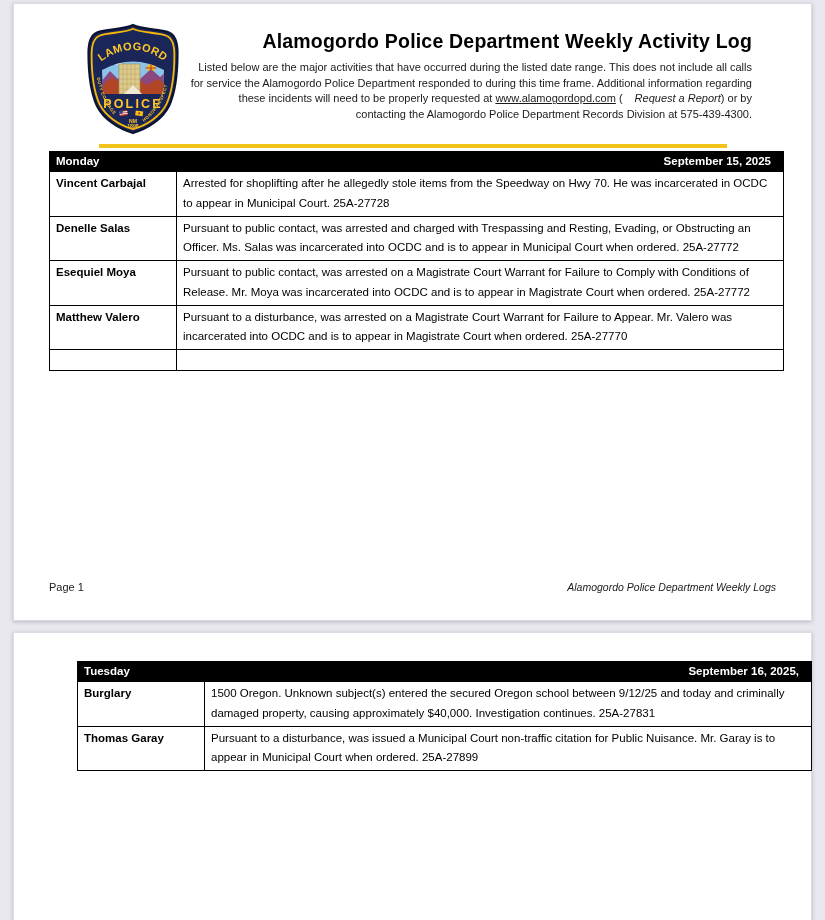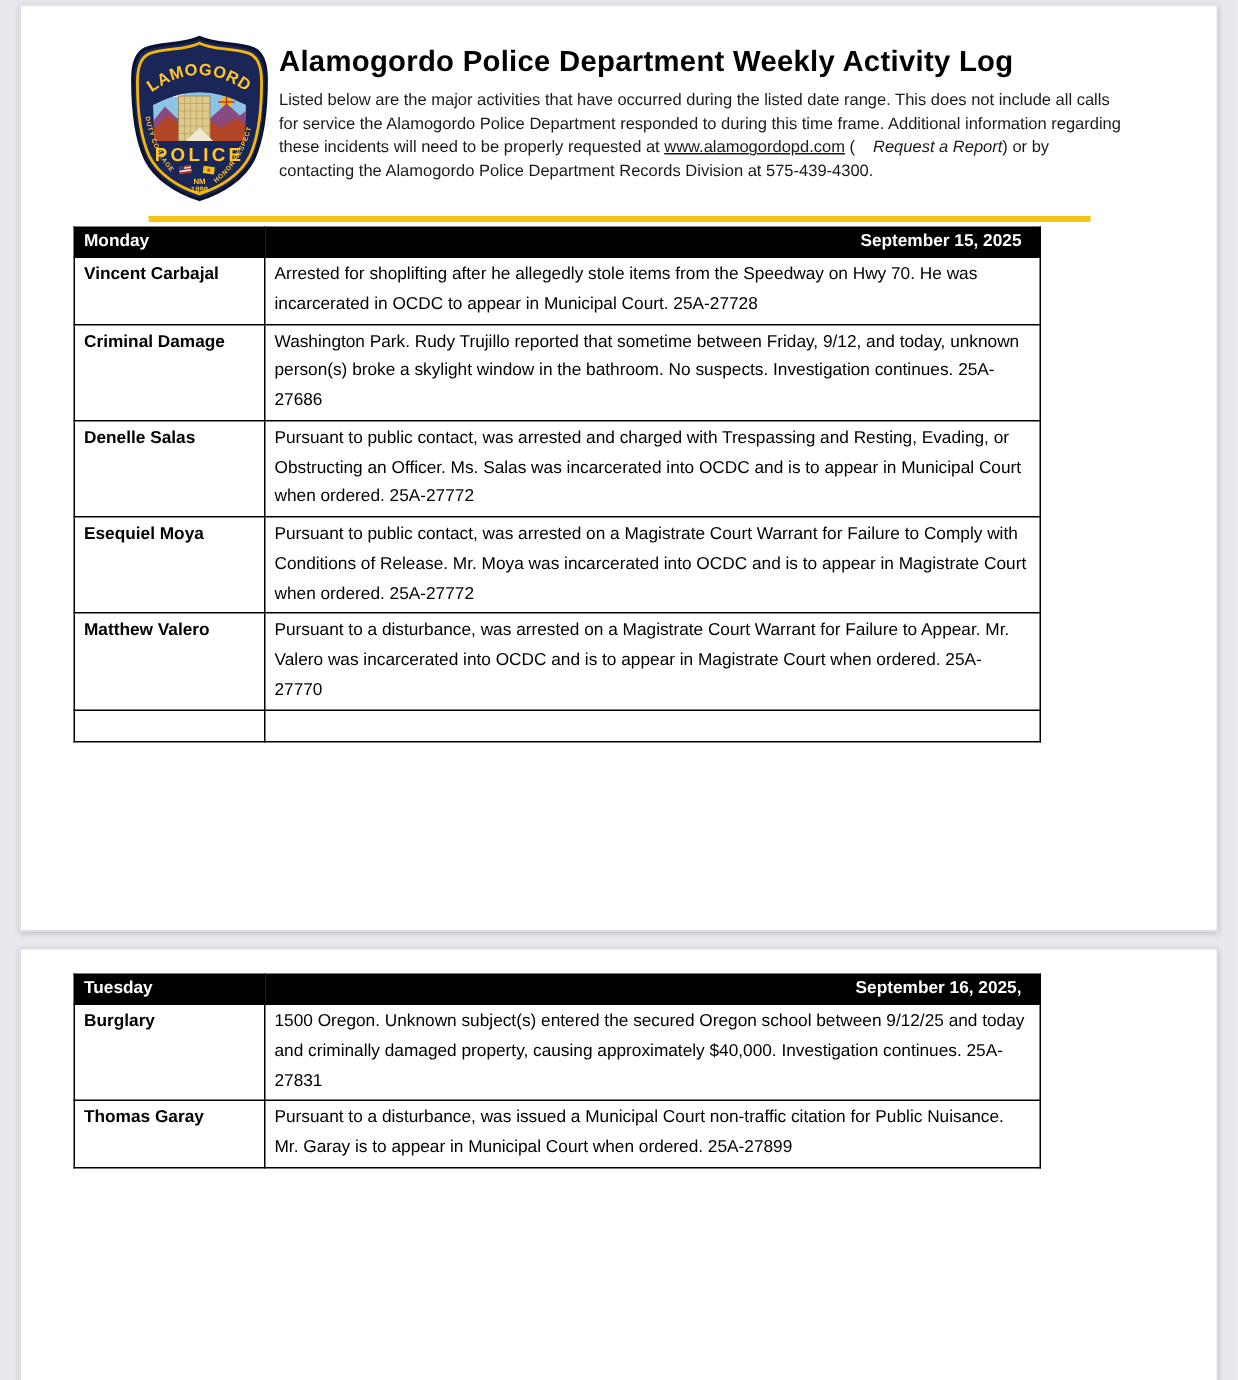--- a/index.html
+++ b/index.html
@@ -7,31 +7,31 @@
   html,body { background:#e8e8ee; }
   body { font-family:"Liberation Sans","DejaVu Sans",sans-serif; color:#000; }
   .canvas { position:relative; width:825px; height:920px; overflow:hidden; background:#e8e8ee; margin:0 auto; }
   .page { position:absolute; left:13px; width:799px; background:#fff; border:1px solid #dcdce4;
           box-shadow:0 1px 4px rgba(40,40,70,.25); }
   .page1 { top:3px; height:618px; }
   .page2 { top:632px; height:300px; }
 
   
   .badge { position:absolute; left:69px; top:19px; width:100px; height:112px; }
-  .header-text { position:absolute; left:172px; top:26px; width:566px; text-align:left; }
+  .header-text { position:absolute; left:172px; top:26px; width:566px; text-align:right; }
   .doc-title { font-size:19.5px; font-weight:bold; letter-spacing:.2px; margin-bottom:7px; }
   .intro { font-size:11px; line-height:15.6px; color:#1a1a1a; }
   .intro a { color:#1a1a1a; text-decoration:underline; cursor:pointer; }
   .intro em { font-style:italic;padding-left:12px; }
   .divider { position:absolute; left:85px; top:140px; width:628px; height:4px; }
 
   
-  table.log { position:absolute; left:35px; width:645px; border-collapse:collapse; table-layout:fixed; }
+  table.log { position:absolute; left:35px; width:735px; border-collapse:collapse; table-layout:fixed; }
   .page1 table.log { top:147px; }
-  .page2 table.log { top:16px; }
+  .page2 table.log { top:28px;margin-left:28px; }
   table.log td { border:1px solid #000; vertical-align:top; font-size:11.5px; line-height:1.72;
                  padding:2px 7px 2px 6px; word-wrap:break-word; }
   table.log col.c1 { width:127px; }
   tr.thead td { background:#000; color:#fff; font-weight:bold; height:19px; padding:1px 6px; line-height:17px; }
   tr.thead td.date { text-align:right; padding-right:12px; }
   tr.row { height:41px; }
   tr.row-empty { height:21px; }
   td.name { font-weight:bold; }
 
   
@@ -131,42 +131,42 @@
       <tbody>
         <tr class="thead">
           <td>Monday</td>
           <td class="date">September 15, 2025</td>
         </tr>
         <tr class="row">
           <td class="name">Vincent Carbajal</td>
           <td class="desc">Arrested for shoplifting after he allegedly stole items from the Speedway on Hwy 70.  He was incarcerated in OCDC to appear in Municipal Court.  25A-27728</td>
         </tr>
         <tr class="row">
-          <td class="name">Criminal Damage</td>
-          <td class="desc">Washington Park. Rudy Trujillo reported that sometime between Friday, 9/12, and today, unknown person(s) broke a skylight window in the bathroom.  No suspects.  Investigation continues. 25A-27686</td>
-        </tr>
-        <tr class="row">
           <td class="name">Denelle Salas</td>
           <td class="desc">Pursuant to public contact, was arrested and charged with Trespassing and Resting, Evading, or Obstructing an Officer.  Ms. Salas was incarcerated into OCDC and is to appear in Municipal Court when ordered.  25A-27772</td>
         </tr>
         <tr class="row">
           <td class="name">Esequiel Moya</td>
           <td class="desc">Pursuant to public contact, was arrested on a Magistrate Court Warrant for Failure to Comply with Conditions of Release.  Mr. Moya was incarcerated into OCDC and is to appear in Magistrate Court when ordered.  25A-27772</td>
         </tr>
         <tr class="row">
           <td class="name">Matthew Valero</td>
           <td class="desc">Pursuant to a disturbance, was arrested on a Magistrate Court Warrant for Failure to Appear.  Mr. Valero was incarcerated into OCDC and is to appear in Magistrate Court when ordered.  25A-27770</td>
         </tr>
         <tr class="row-empty">
           <td class="name"></td>
           <td class="desc"></td>
         </tr>
       </tbody>
     </table>
 
+    <div class="pfooter">
+      <span>Page 1</span>
+      <span class="right">Alamogordo Police Department Weekly Logs</span>
+    </div>
   </div>
 
   <div class="page page2">
     <table class="log">
       <colgroup>
           <col class="c1">
           <col class="c2">
         </colgroup>
       <tbody>
         <tr class="thead">

